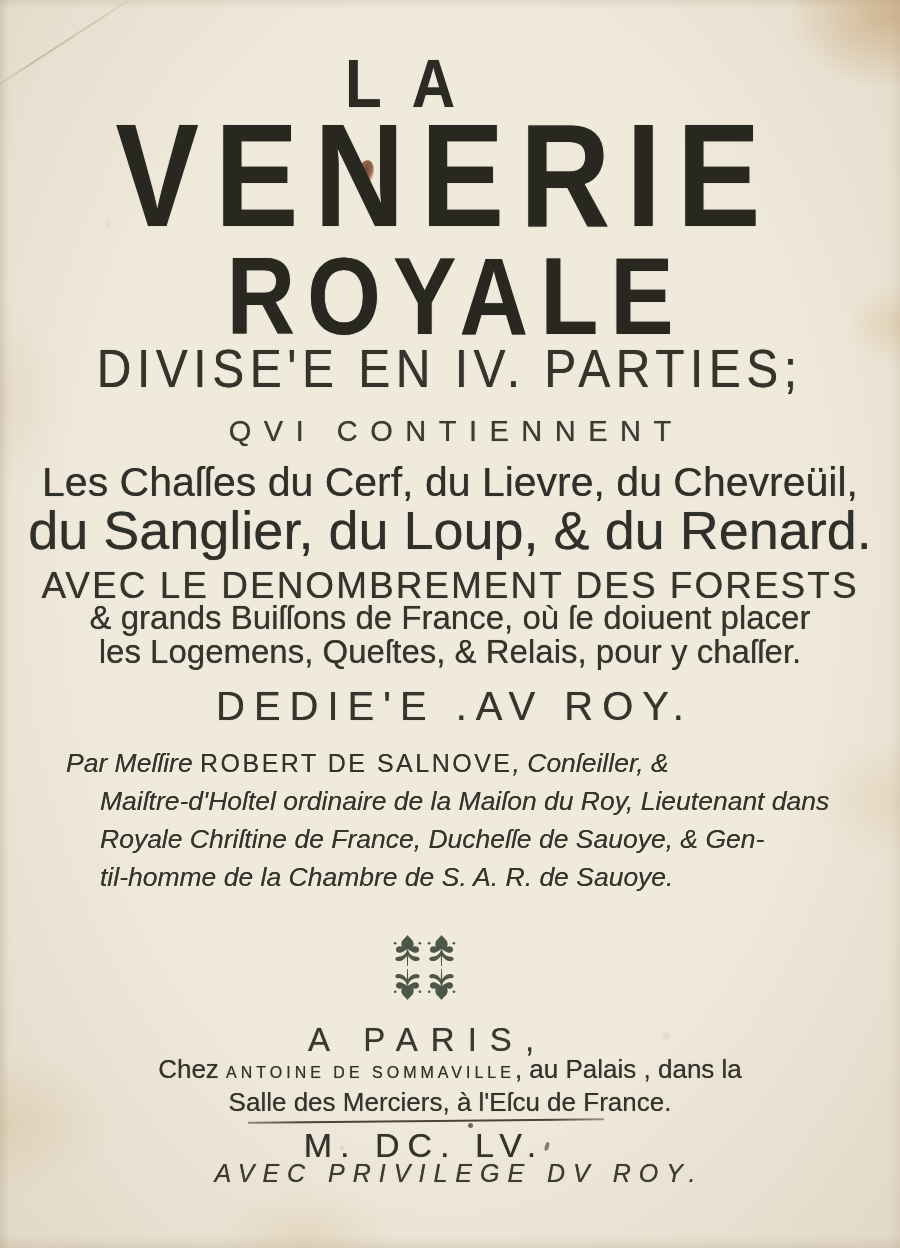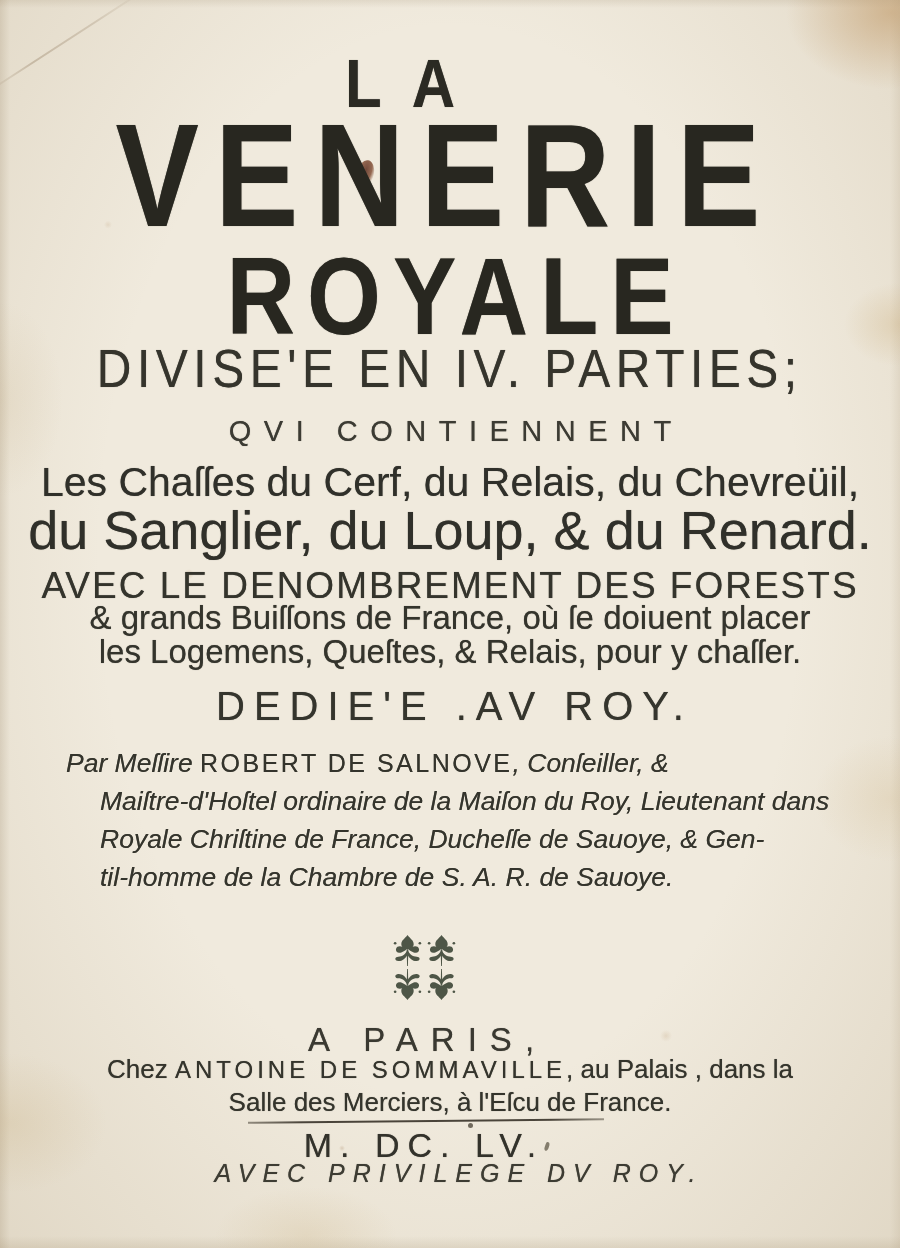--- a/index.html
+++ b/index.html
@@ -62,21 +62,21 @@
   
   .ornament { position: absolute; top: 934px; left: 390px; width: 68px;
               display: grid; grid-template-columns: 34px 34px; grid-auto-rows: 34px; }
   .ornament svg { width: 31px; height: 33px; display: block; margin: auto; }
   .ornament .flip svg { transform: scaleY(-1); }
   .fleur-fill { fill: #414a3b; opacity: .92; }
   
   .t-paris   { top: 1023px; font-size: 33px; letter-spacing: 13px; text-indent: 13px;
                transform: translateX(-29px); color:#3a3931; }
   .t-chez    { top: 1056px; font-size: 26px; color:#34342c; }
-  .t-chez .pub { font-size: 24px; letter-spacing: 4px; }
+  .t-chez .pub { font-size: 16px; letter-spacing: 4px; }
   .t-salle   { top: 1089px; font-size: 26px; color:#34342c; }
   .rule { position: absolute; top: 1120px; left: 248px; width: 356px; height: 2px;
           background: linear-gradient(90deg, rgba(70,64,52,.55), #4a443a 15%, #4a443a 85%, rgba(70,64,52,.5));
           transform: rotate(-0.55deg); }
   .t-date    { top: 1128px; font-size: 34px; letter-spacing: 8px; text-indent: 8px;
                transform: translateX(-30px); color:#33322b; }
   .t-priv    { top: 1161px; font-size: 25px; font-style: italic; letter-spacing: 8px; text-indent: 8px;
                transform: translateX(5px); color:#3d3c33; }
   
   .fleck { position: absolute; top: 160px; left: 357px; width: 17px; height: 27px; border-radius: 50%;
@@ -100,21 +100,21 @@
   <div class="speck-dot"></div>
   <div class="speck-comma"></div>
 
   <div class="line t-la">LA</div>
   <div class="line t-vener">VENERIE</div>
   <div class="line t-royale">ROYALE</div>
 
   <div class="line t-divise">DIVISE'E EN IV. PARTIES;</div>
   <div class="line t-qvi">QVI CONTIENNENT</div>
 
-  <div class="line t-chas1">Les Chaſſes du Cerf, du Relais, du Chevreüil,</div>
+  <div class="line t-chas1">Les Chaſſes du Cerf, du Lievre, du Chevreüil,</div>
   <div class="line t-chas2">du Sanglier, du Loup, &amp; du Renard.</div>
 
   <div class="line t-for1">AVEC LE DENOMBREMENT DES FORESTS</div>
   <div class="line t-for2">&amp; grands Buiſſons de France, où ſe doiuent placer</div>
   <div class="line t-for3">les Logemens, Queſtes, &amp; Relais, pour y chaſſer.</div>
 
   <div class="line t-dedi">DEDIE'E .AV ROY.</div>
 
   <div class="author">
     <div class="a-line"><span>Par Meſſire </span><span class="a-name">ROBERT DE SALNOVE</span><span>, Conſeiller, &amp;</span></div>

